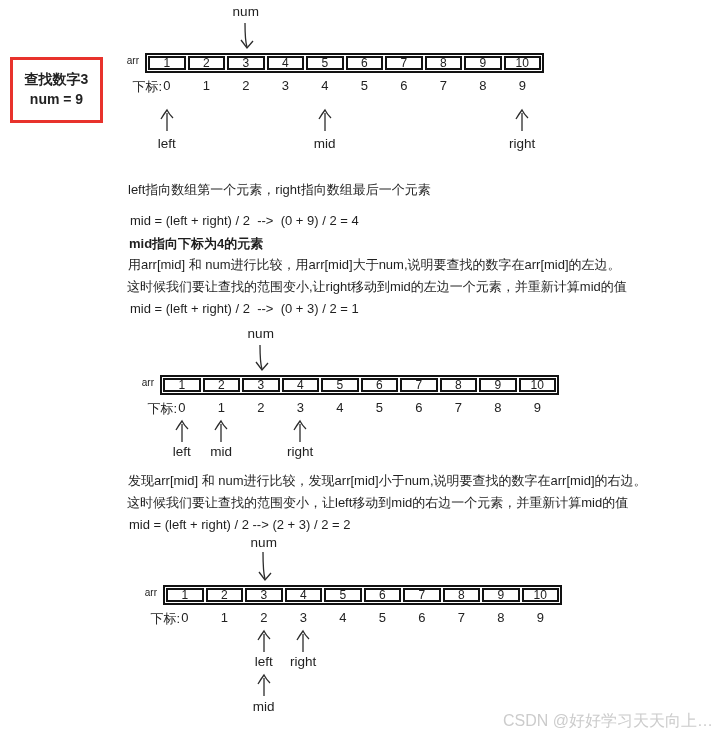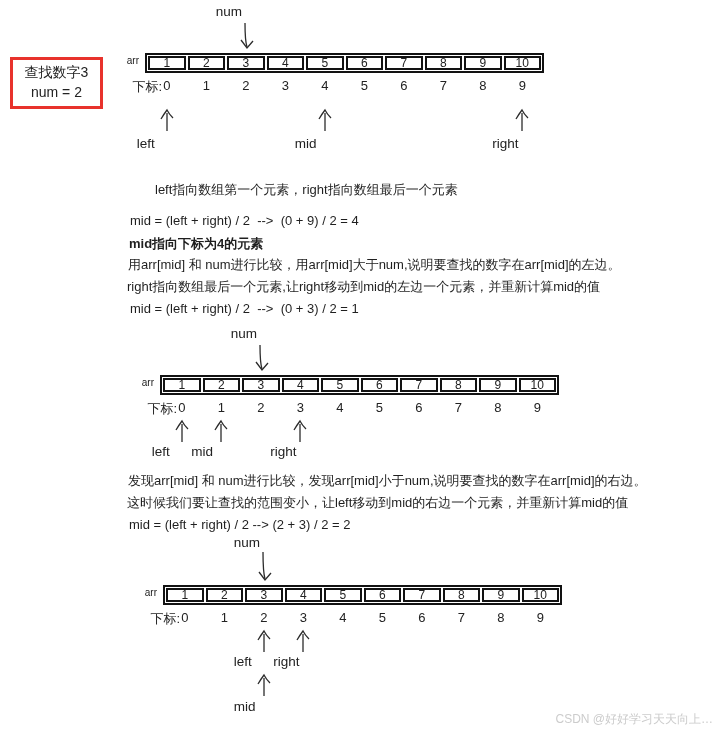--- a/index.html
+++ b/index.html
@@ -1,48 +1,48 @@
 <!DOCTYPE html>
 <html><head>
 <meta charset="utf-8">
 <style>
   html,body{margin:0;padding:0;background:#ffffff;}
   .canvas{
     position:relative;width:722px;height:735px;background:#ffffff;overflow:hidden;
     font-family:"Liberation Sans","DejaVu Sans",sans-serif;color:#1c1c1c;
   }
   .query-box{
-    position:absolute;left:10px;top:57px;width:93px;height:52px;box-sizing:border-box;
+    position:absolute;left:10px;top:57px;width:93px;height:66px;box-sizing:border-box;
     border:3px solid #e8322c;display:flex;flex-direction:column;align-items:center;
-    justify-content:center;font-size:14px;line-height:1.4;color:#222;background:#fff;
+    justify-content:center;font-size:14px;line-height:1.4;color:#222;background:#fff;font-weight:bold;
   }
   .array-box{
     position:absolute;width:399px;height:20px;box-sizing:border-box;background:#fff;
     border:2px solid #121212;display:flex;gap:2px;padding:1px;
   }
   .array-cell{
     flex:1;box-sizing:border-box;border:2px solid #121212;display:flex;
     align-items:center;justify-content:center;font-size:12px;color:#222;overflow:hidden;
   }
   .arr-label{position:absolute;font-size:10px;white-space:nowrap;color:#222;}
   .index-row{position:absolute;width:393px;display:flex;gap:2px;font-size:13px;color:#222;}
   .index-row span{flex:1;text-align:center;}
   .index-prefix{position:absolute;font-size:13px;white-space:nowrap;color:#222;}
-  .num-label,.ptr-label{position:absolute;width:60px;font-size:13.5px;color:#222;}
+  .num-label,.ptr-label{position:absolute;width:60px;text-align:center;font-size:13.5px;color:#222;}
   .arrow-svg{position:absolute;}
   .text-line{position:absolute;font-size:13px;line-height:15px;white-space:pre;color:#1f1f1f;}
-  .watermark{position:absolute;right:9px;top:711px;font-size:12px;color:#cccccc;white-space:nowrap;}
+  .watermark{position:absolute;right:9px;top:711px;font-size:16px;color:#cccccc;white-space:nowrap;}
 </style>
 </head>
 <body>
 
 <div class="canvas">
   <div class="query-box">
     <div>查找数字3</div>
-    <div>num = 2</div>
+    <div>num = 9</div>
   </div>
   <div id="diagram-root">
       <div class="num-label" style="left: 215.75px; top: 4px;">num</div>
       <div class="arrow-svg" style="left: 237.75px; top: 22px;"><svg width="18" height="29" viewBox="0 0 18 29">
           <path d="M7 1 C7 11.600000000000001 7 18.85 9 25" stroke="#2b2b2b" stroke-width="1.3" fill="none"></path>
           <path d="M3 18 L9 26 L15 19" stroke="#2b2b2b" stroke-width="1.3" fill="none"></path>
         </svg></div>
       <div class="arr-label" style="right: 583px; top: 55px;">arr</div>
       <div class="array-box" style="left: 145px; top: 53px;">
         <div class="array-cell">1</div>
@@ -169,24 +169,24 @@
       <div class="arrow-svg" style="left: 295.25px; top: 627px;"><svg width="16" height="26" viewBox="0 0 16 26">
           <path d="M8 25 L8 7" stroke="#2b2b2b" stroke-width="1.3" fill="none"></path>
           <path d="M2 13 Q5 8 8 4 Q10 8 14 12" stroke="#2b2b2b" stroke-width="1.3" fill="none"></path>
         </svg></div>
       <div class="ptr-label" style="left: 273.25px; top: 654px;">right</div>
       <div class="arrow-svg" style="left: 255.75px; top: 671px;"><svg width="16" height="26" viewBox="0 0 16 26">
           <path d="M8 25 L8 7" stroke="#2b2b2b" stroke-width="1.3" fill="none"></path>
           <path d="M2 13 Q5 8 8 4 Q10 8 14 12" stroke="#2b2b2b" stroke-width="1.3" fill="none"></path>
         </svg></div>
       <div class="ptr-label" style="left: 233.75px; top: 699px;">mid</div>
-      <div class="text-line" style="left: 128px; top: 182px; margin-left: 27px;">left指向数组第一个元素，right指向数组最后一个元素</div>
+      <div class="text-line" style="left: 128px; top: 182px;">left指向数组第一个元素，right指向数组最后一个元素</div>
       <div class="text-line" style="left: 130px; top: 213px;">mid = (left + right) / 2  --&gt;  (0 + 9) / 2 = 4</div>
       <div class="text-line" style="left: 129px; top: 236px; font-weight: bold;">mid指向下标为4的元素</div>
       <div class="text-line" style="left: 128px; top: 257px;">用arr[mid] 和 num进行比较，用arr[mid]大于num,说明要查找的数字在arr[mid]的左边。</div>
-      <div class="text-line" style="left: 127px; top: 279px;">right指向数组最后一个元素,让right移动到mid的左边一个元素，并重新计算mid的值</div>
+      <div class="text-line" style="left: 127px; top: 279px;">这时候我们要让查找的范围变小,让right移动到mid的左边一个元素，并重新计算mid的值</div>
       <div class="text-line" style="left: 130px; top: 301px;">mid = (left + right) / 2  --&gt;  (0 + 3) / 2 = 1</div>
       <div class="text-line" style="left: 128px; top: 473px;">发现arr[mid] 和 num进行比较，发现arr[mid]小于num,说明要查找的数字在arr[mid]的右边。</div>
       <div class="text-line" style="left: 127px; top: 495px; text-align: center;">这时候我们要让查找的范围变小，让left移动到mid的右边一个元素，并重新计算mid的值</div>
       <div class="text-line" style="left: 129px; top: 517px;">mid = (left + right) / 2 --&gt; (2 + 3) / 2 = 2</div>
     </div>
   <div class="watermark">CSDN @好好学习天天向上…</div>
 </div>
 
 </body></html>

